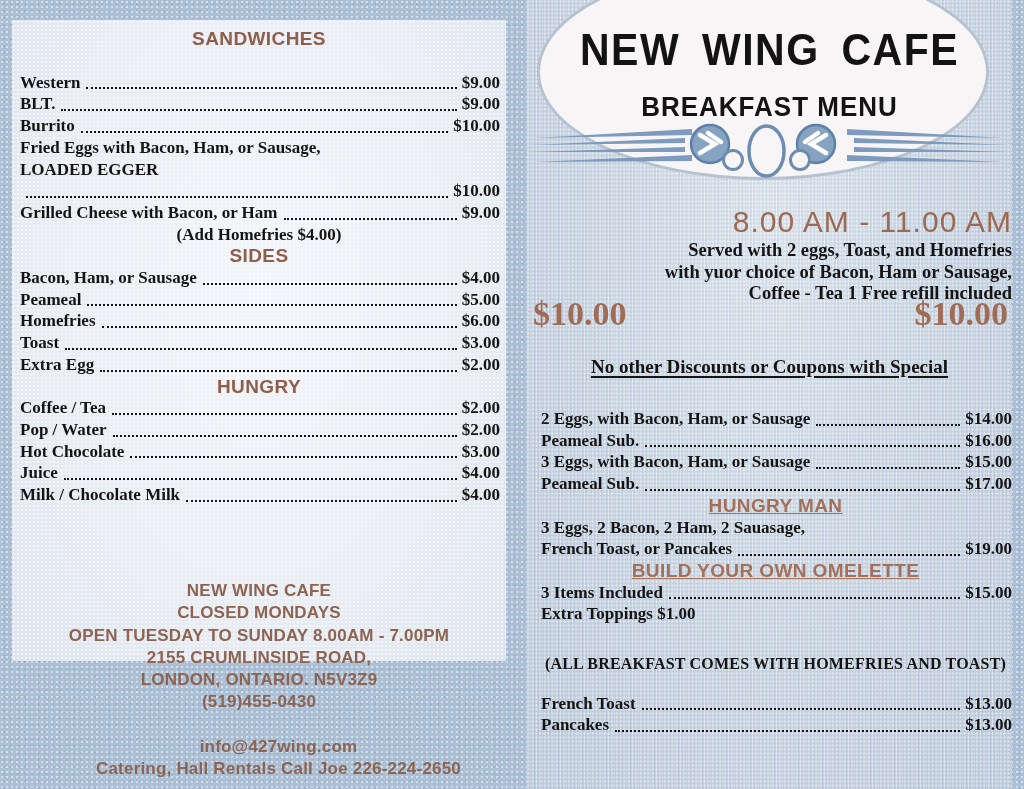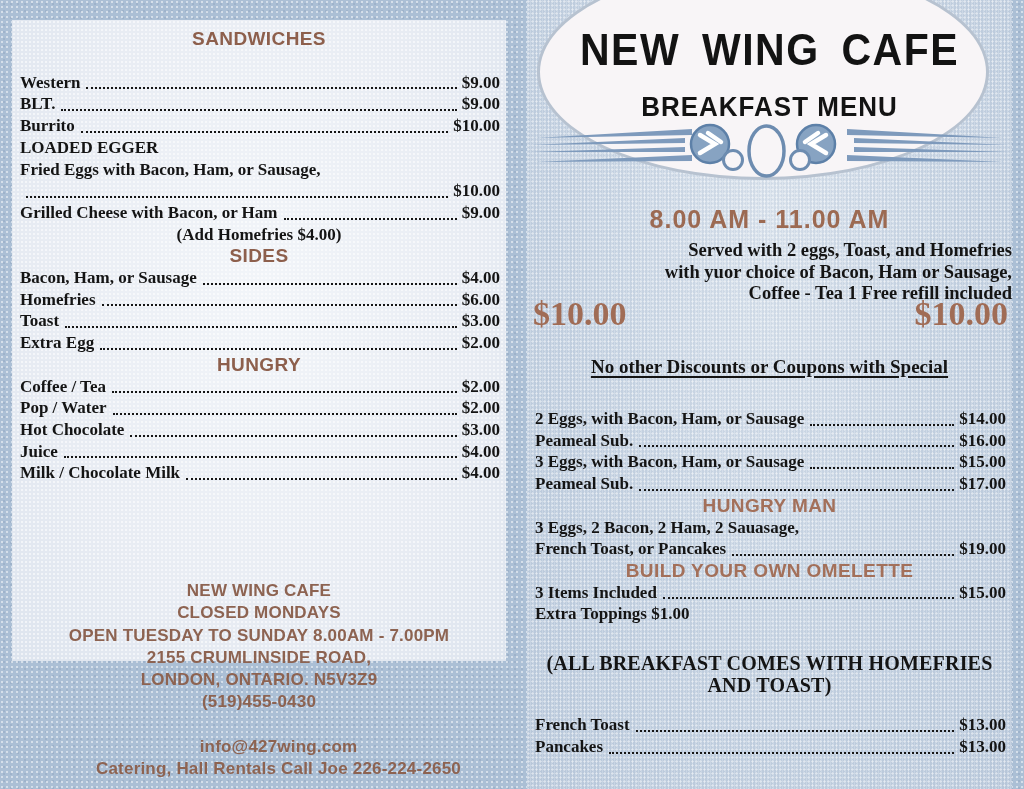--- a/index.html
+++ b/index.html
@@ -27,27 +27,27 @@
       repeating-linear-gradient(90deg, rgba(255,255,255,.12) 0 1px, rgba(120,140,170,.08) 1px 3px),
       radial-gradient(ellipse at 50% 28%, #dae3ed 0%, #c7d4e3 55%, #bccbdd 100%);
   }
   
   .rows{font-weight:bold;font-size:17px;line-height:21.7px;color:#141414;}
   .row{display:flex;align-items:flex-start;padding:0 6px 0 8px;white-space:nowrap;}
   .row .dots{flex:1 1 auto;min-width:8px;border-bottom:2.6px dotted #161616;align-self:flex-end;margin:0 5px 4px 6px;}
   .row .price{white-space:nowrap;}
   .row-plain{padding:0 6px 0 8px;}
   .row-center{text-align:center;}
-  .row-note{text-align:center;font-size:20px;letter-spacing:.2px;}
+  .row-note{text-align:center;font-size:16px;letter-spacing:.2px;}
   .sec-h{
     text-align:center;font-family:"Liberation Sans",sans-serif;font-weight:bold;
     font-size:19px;line-height:21.7px;letter-spacing:.4px;
   }
   .left-panel .sec-h{color:#8d5f4c;}
-  .right-panel .sec-h{color:#a3705a;}
+  .right-panel .sec-h{color:#a3705a;text-decoration:underline;}
   
   .left-footer{
     position:absolute;left:0;top:560px;width:100%;text-align:center;
     font-family:"Liberation Sans",sans-serif;font-weight:bold;font-size:17px;
     line-height:22.3px;color:#8d6351;letter-spacing:.2px;
   }
   .left-footer .contact{margin-top:22px;margin-left:39px;}
   
   .logo-oval{
     position:absolute;left:10px;top:-36px;width:452px;height:216px;
@@ -64,39 +64,39 @@
     letter-spacing:1px;color:#131313;transform:scaleY(1.05);
   }
   .wing-logo{position:absolute;left:0;top:116px;}
   
   .special-heading{
     position:absolute;left:0;top:176px;width:100%;text-align:center;
     font-family:"Liberation Sans",sans-serif;font-weight:bold;font-size:24px;
     line-height:28px;color:#9c6a52;letter-spacing:.2px;
   }
   .special-hours{
-    position:absolute;left:0;top:205px;width:100%;text-align:center;
-    font-family:"Liberation Sans",sans-serif;font-weight:bold;font-size:25px;
+    position:absolute;left:0;top:205px;width:100%;text-align:right;
+    font-family:"Liberation Sans",sans-serif;font-weight:normal;font-size:30px;
     color:#9c6a52;letter-spacing:1px;
   }
   .special-desc{
     position:absolute;left:0;top:240px;width:100%;text-align:right;
     font-weight:bold;font-size:18.5px;line-height:21.5px;color:#141414;
   }
   .special-price{
     position:absolute;top:295px;font-weight:bold;font-size:34px;color:#a06c55;
   }
   .special-price.pl{left:6px;}
   .special-price.pr{right:4px;}
   .special-note{
     position:absolute;left:0;top:356px;width:100%;text-align:center;
     font-weight:bold;font-size:19px;color:#141414;text-decoration:underline;
     text-decoration-thickness:2px;text-underline-offset:3px;
   }
-  .right-rows{position:absolute;left:0;top:408px;width:100%;box-sizing:border-box;padding:0 0;}
+  .right-rows{position:absolute;left:6px;top:408px;width:100%;box-sizing:border-box;padding:0 0;}
   .spacer{width:100%;}
 </style>
 </head>
 <body>
 
 <div class="left-panel">
   <div class="left-content rows">
       <div class="sec-h">SANDWICHES</div>
       <div class="spacer" style="height: 22px;"></div>
       <div class="row">
@@ -107,37 +107,42 @@
       <div class="row">
         <span>BLT.</span>
         <span class="dots"></span>
         <span class="price">$9.00</span>
       </div>
       <div class="row">
         <span>Burrito</span>
         <span class="dots"></span>
         <span class="price">$10.00</span>
       </div>
+      <div class="row-plain">Fried Eggs with Bacon, Ham, or Sausage,</div>
       <div class="row-plain">LOADED EGGER</div>
-      <div class="row-plain">Fried Eggs with Bacon, Ham, or Sausage,</div>
       <div class="row">
         <span class="dots"></span>
         <span class="price">$10.00</span>
       </div>
       <div class="row">
         <span>Grilled Cheese with Bacon, or Ham</span>
         <span class="dots"></span>
         <span class="price">$9.00</span>
       </div>
       <div class="row-center">(Add Homefries $4.00)</div>
       <div class="sec-h">SIDES</div>
       <div class="row">
         <span>Bacon, Ham, or Sausage</span>
         <span class="dots"></span>
         <span class="price">$4.00</span>
+      </div>
+      <div class="row">
+        <span>Peameal</span>
+        <span class="dots"></span>
+        <span class="price">$5.00</span>
       </div>
       <div class="row">
         <span>Homefries</span>
         <span class="dots"></span>
         <span class="price">$6.00</span>
       </div>
       <div class="row">
         <span>Toast</span>
         <span class="dots"></span>
         <span class="price">$3.00</span>

